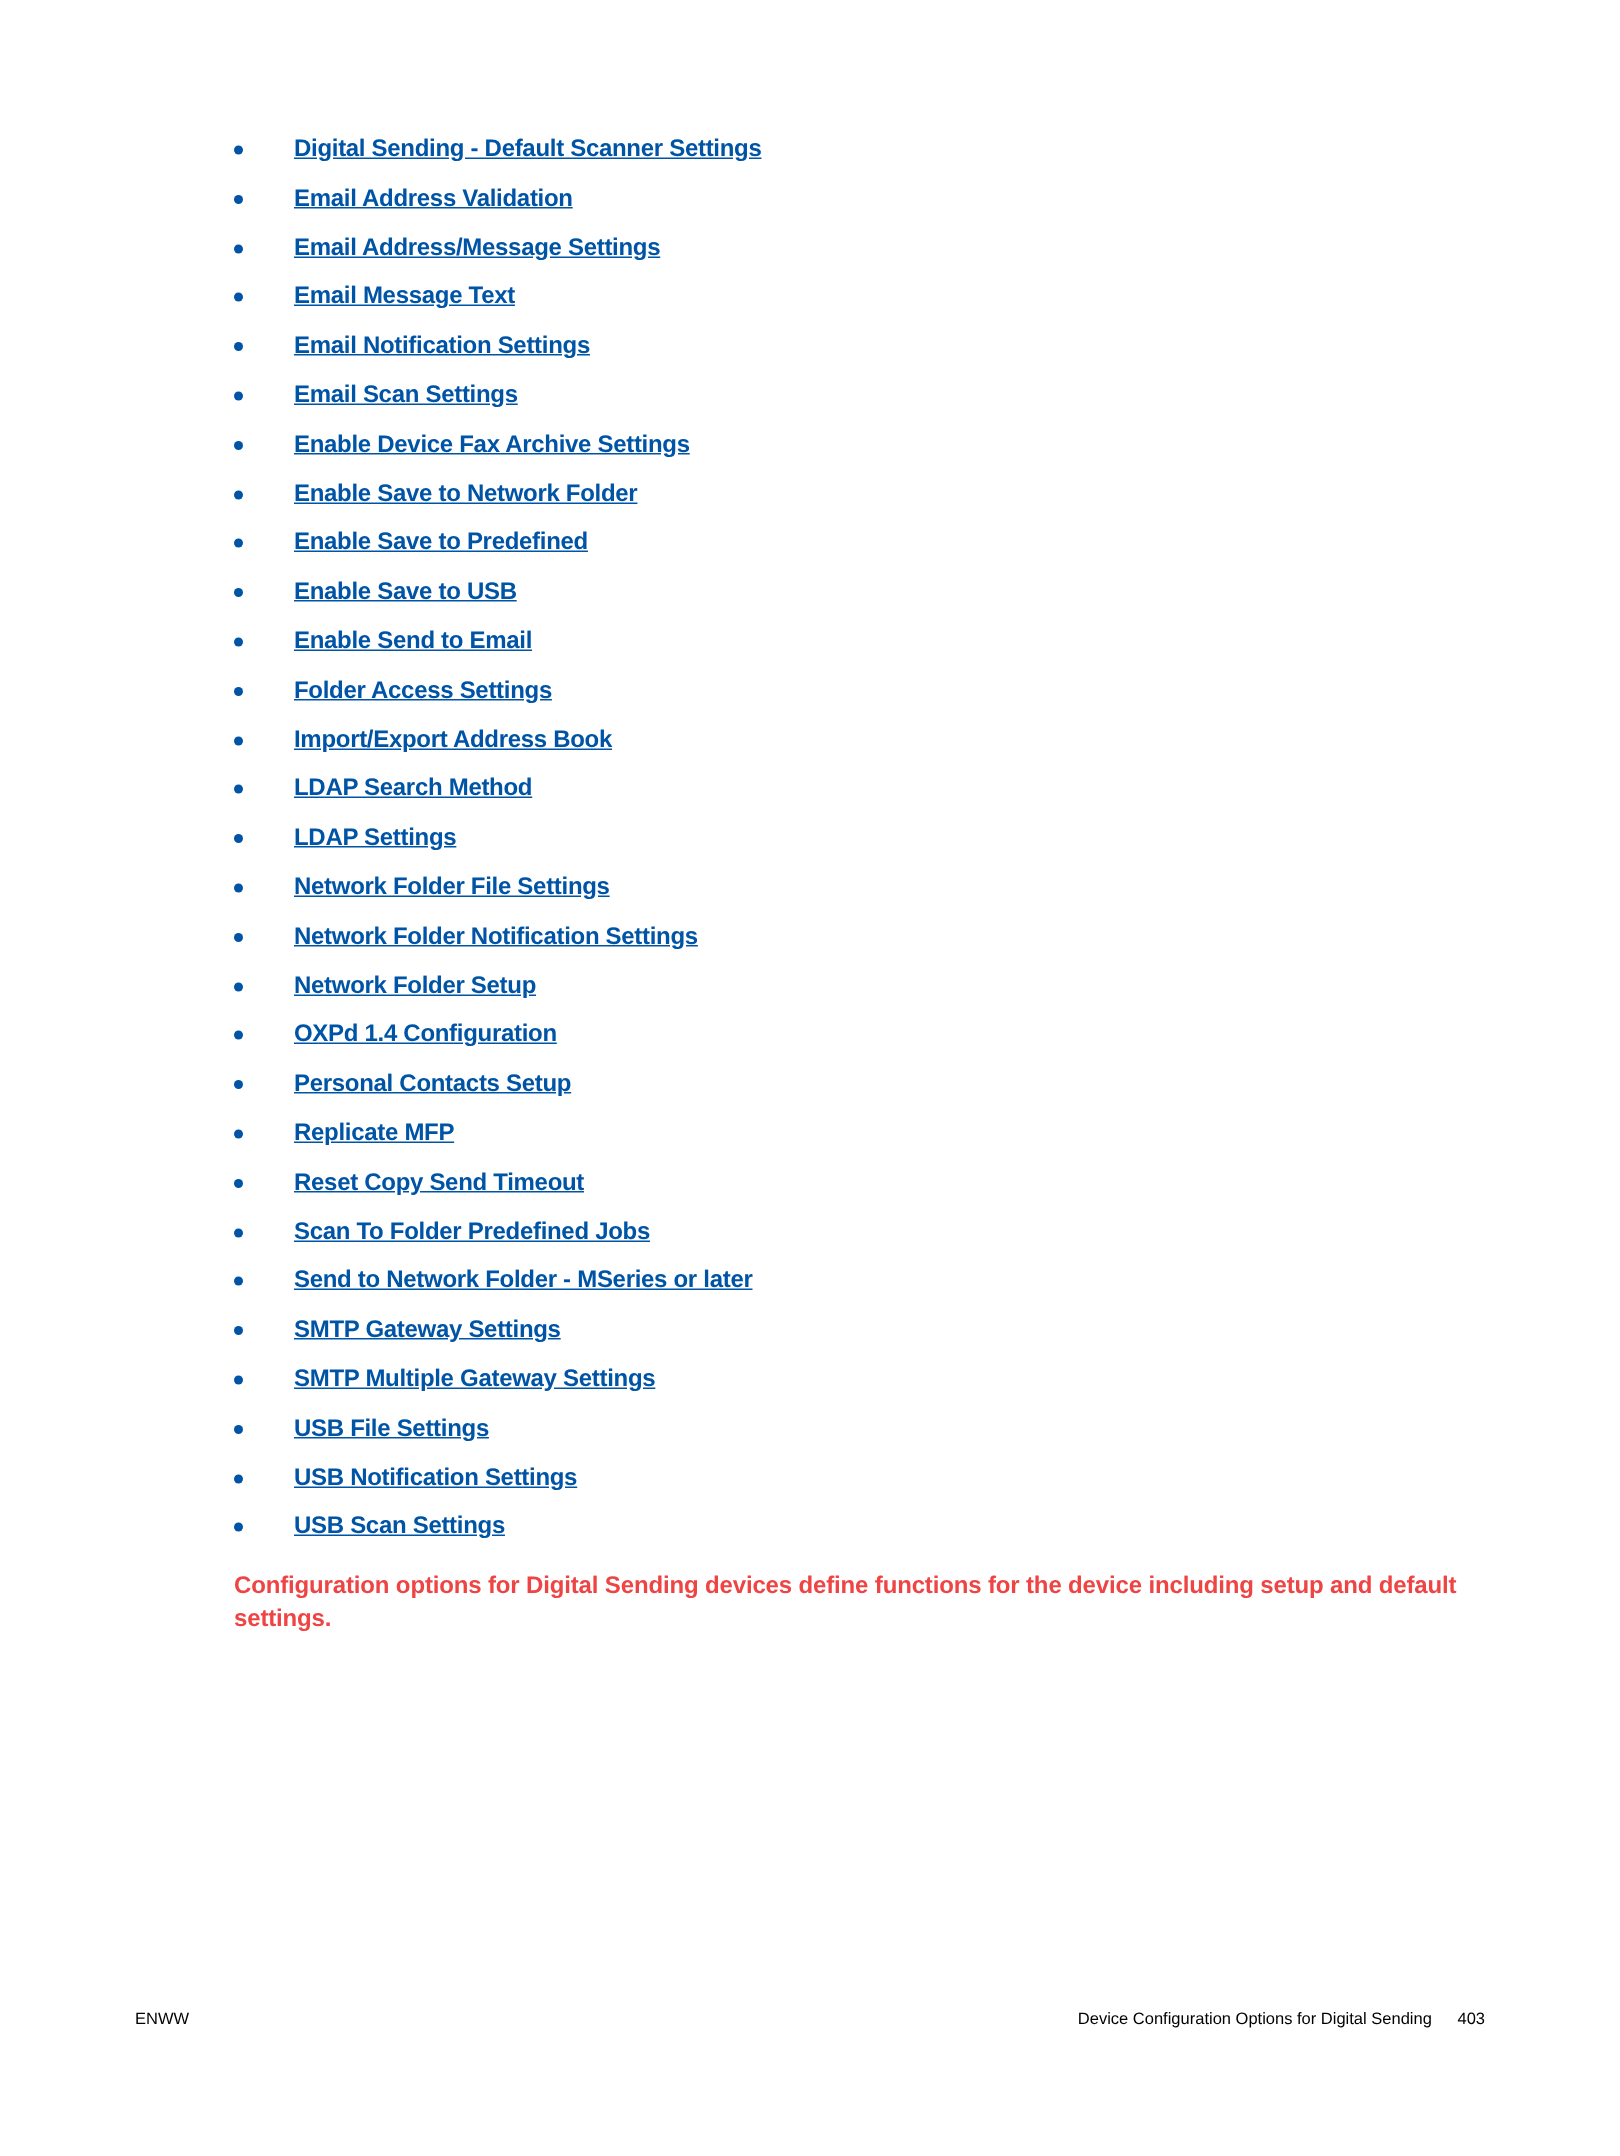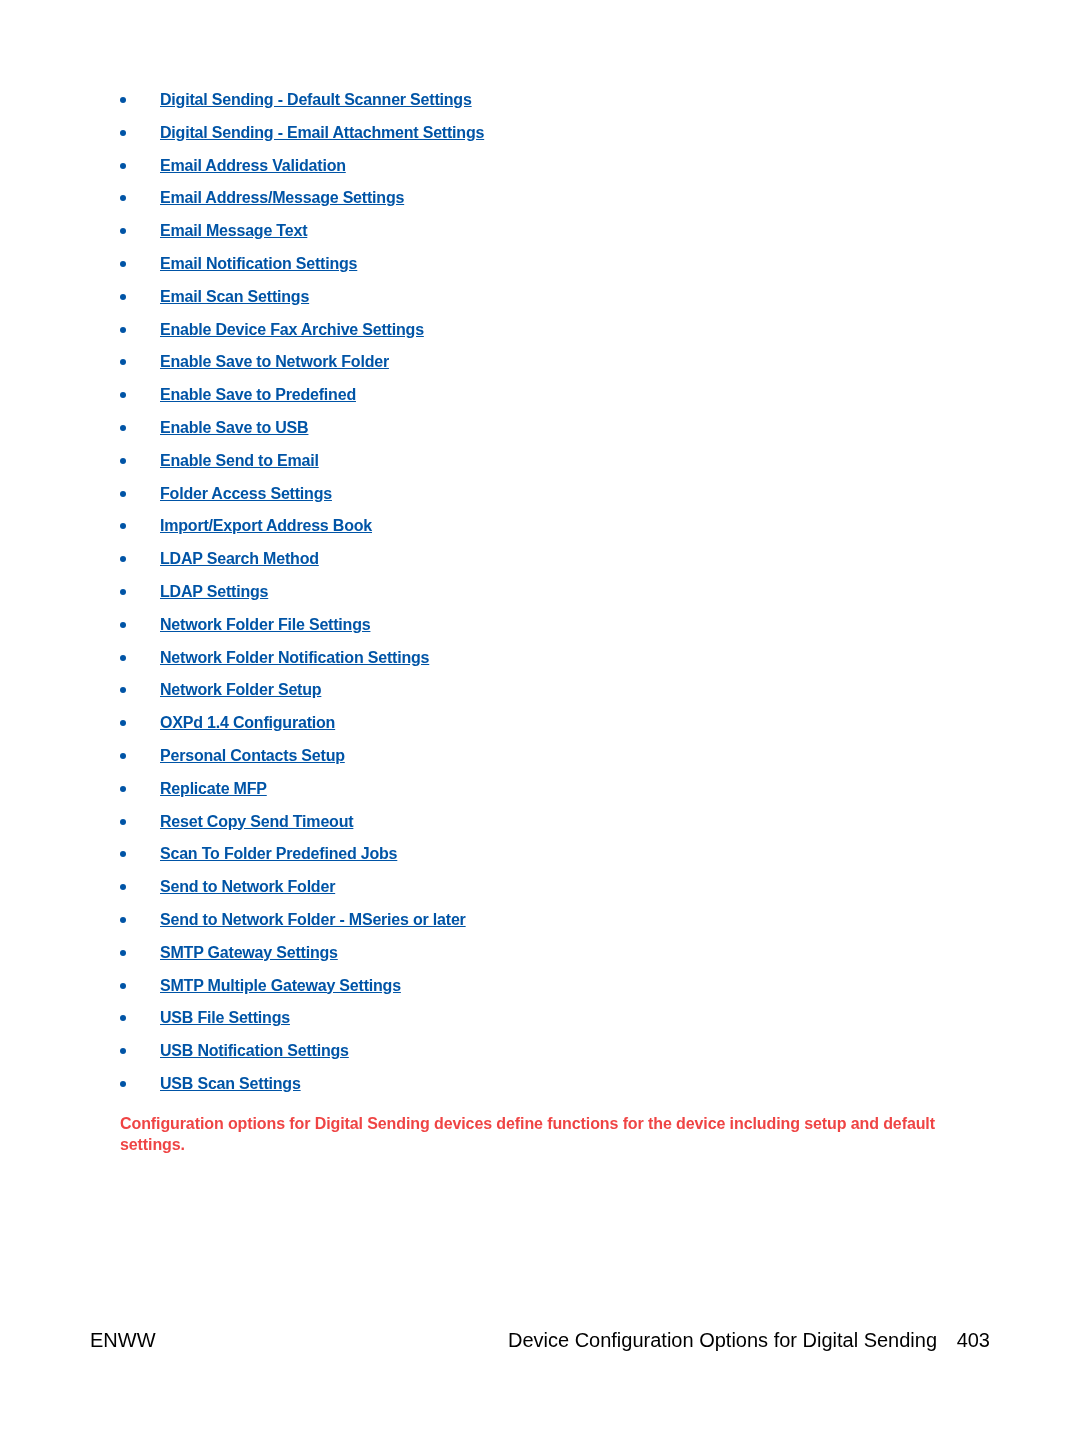--- a/index.html
+++ b/index.html
@@ -11,21 +11,21 @@
   body {
     font-family: Arial, Helvetica, sans-serif;
     font-size: 16px;
     color: #000;
   }
   .page {
     position: relative;
     width: 1080px;
     height: 1437px;
     box-sizing: border-box;
-    padding: 90px 90px 0 50px;
+    padding: 90px 90px 0 86px;
   }
   ul.link-list {
     list-style: none;
     margin: 0 0 18px 0;
     padding: 0 0 0 70px;
   }
   ul.link-list li {
     position: relative;
     padding-left: 40px;
     line-height: 1.3;
@@ -54,39 +54,38 @@
     font-weight: 700;
     letter-spacing: -0.1px;
   }
   .footer {
     position: absolute;
     left: 90px;
     right: 90px;
     bottom: 85px;
     display: flex;
     justify-content: space-between;
-    font-size: 20px;
+    font-size: 11px;
     color: #000;
     font-weight: 500;
   }
   .footer .right {
     text-align: right;
   }
   .footer .page-num {
     margin-left: 14px;
   }
 </style>
 </head>
 <body>
 
 <div class="page">
 
   <ul class="link-list" id="link-list">
       <li><a href="#">Digital Sending - Default Scanner Settings</a></li>
-      <li><a href="#">Digital Sending - Email Attachment Settings</a></li>
       <li><a href="#">Email Address Validation</a></li>
       <li><a href="#">Email Address/Message Settings</a></li>
       <li><a href="#">Email Message Text</a></li>
       <li><a href="#">Email Notification Settings</a></li>
       <li><a href="#">Email Scan Settings</a></li>
       <li><a href="#">Enable Device Fax Archive Settings</a></li>
       <li><a href="#">Enable Save to Network Folder</a></li>
       <li><a href="#">Enable Save to Predefined</a></li>
       <li><a href="#">Enable Save to USB</a></li>
       <li><a href="#">Enable Send to Email</a></li>
@@ -95,21 +94,20 @@
       <li><a href="#">LDAP Search Method</a></li>
       <li><a href="#">LDAP Settings</a></li>
       <li><a href="#">Network Folder File Settings</a></li>
       <li><a href="#">Network Folder Notification Settings</a></li>
       <li><a href="#">Network Folder Setup</a></li>
       <li><a href="#">OXPd 1.4 Configuration</a></li>
       <li><a href="#">Personal Contacts Setup</a></li>
       <li><a href="#">Replicate MFP</a></li>
       <li><a href="#">Reset Copy Send Timeout</a></li>
       <li><a href="#">Scan To Folder Predefined Jobs</a></li>
-      <li><a href="#">Send to Network Folder</a></li>
       <li><a href="#">Send to Network Folder - MSeries or later</a></li>
       <li><a href="#">SMTP Gateway Settings</a></li>
       <li><a href="#">SMTP Multiple Gateway Settings</a></li>
       <li><a href="#">USB File Settings</a></li>
       <li><a href="#">USB Notification Settings</a></li>
       <li><a href="#">USB Scan Settings</a></li>
     </ul>
 
   <p class="paragraph">Configuration options for Digital Sending devices define functions for the device including setup and default settings.</p>
 

